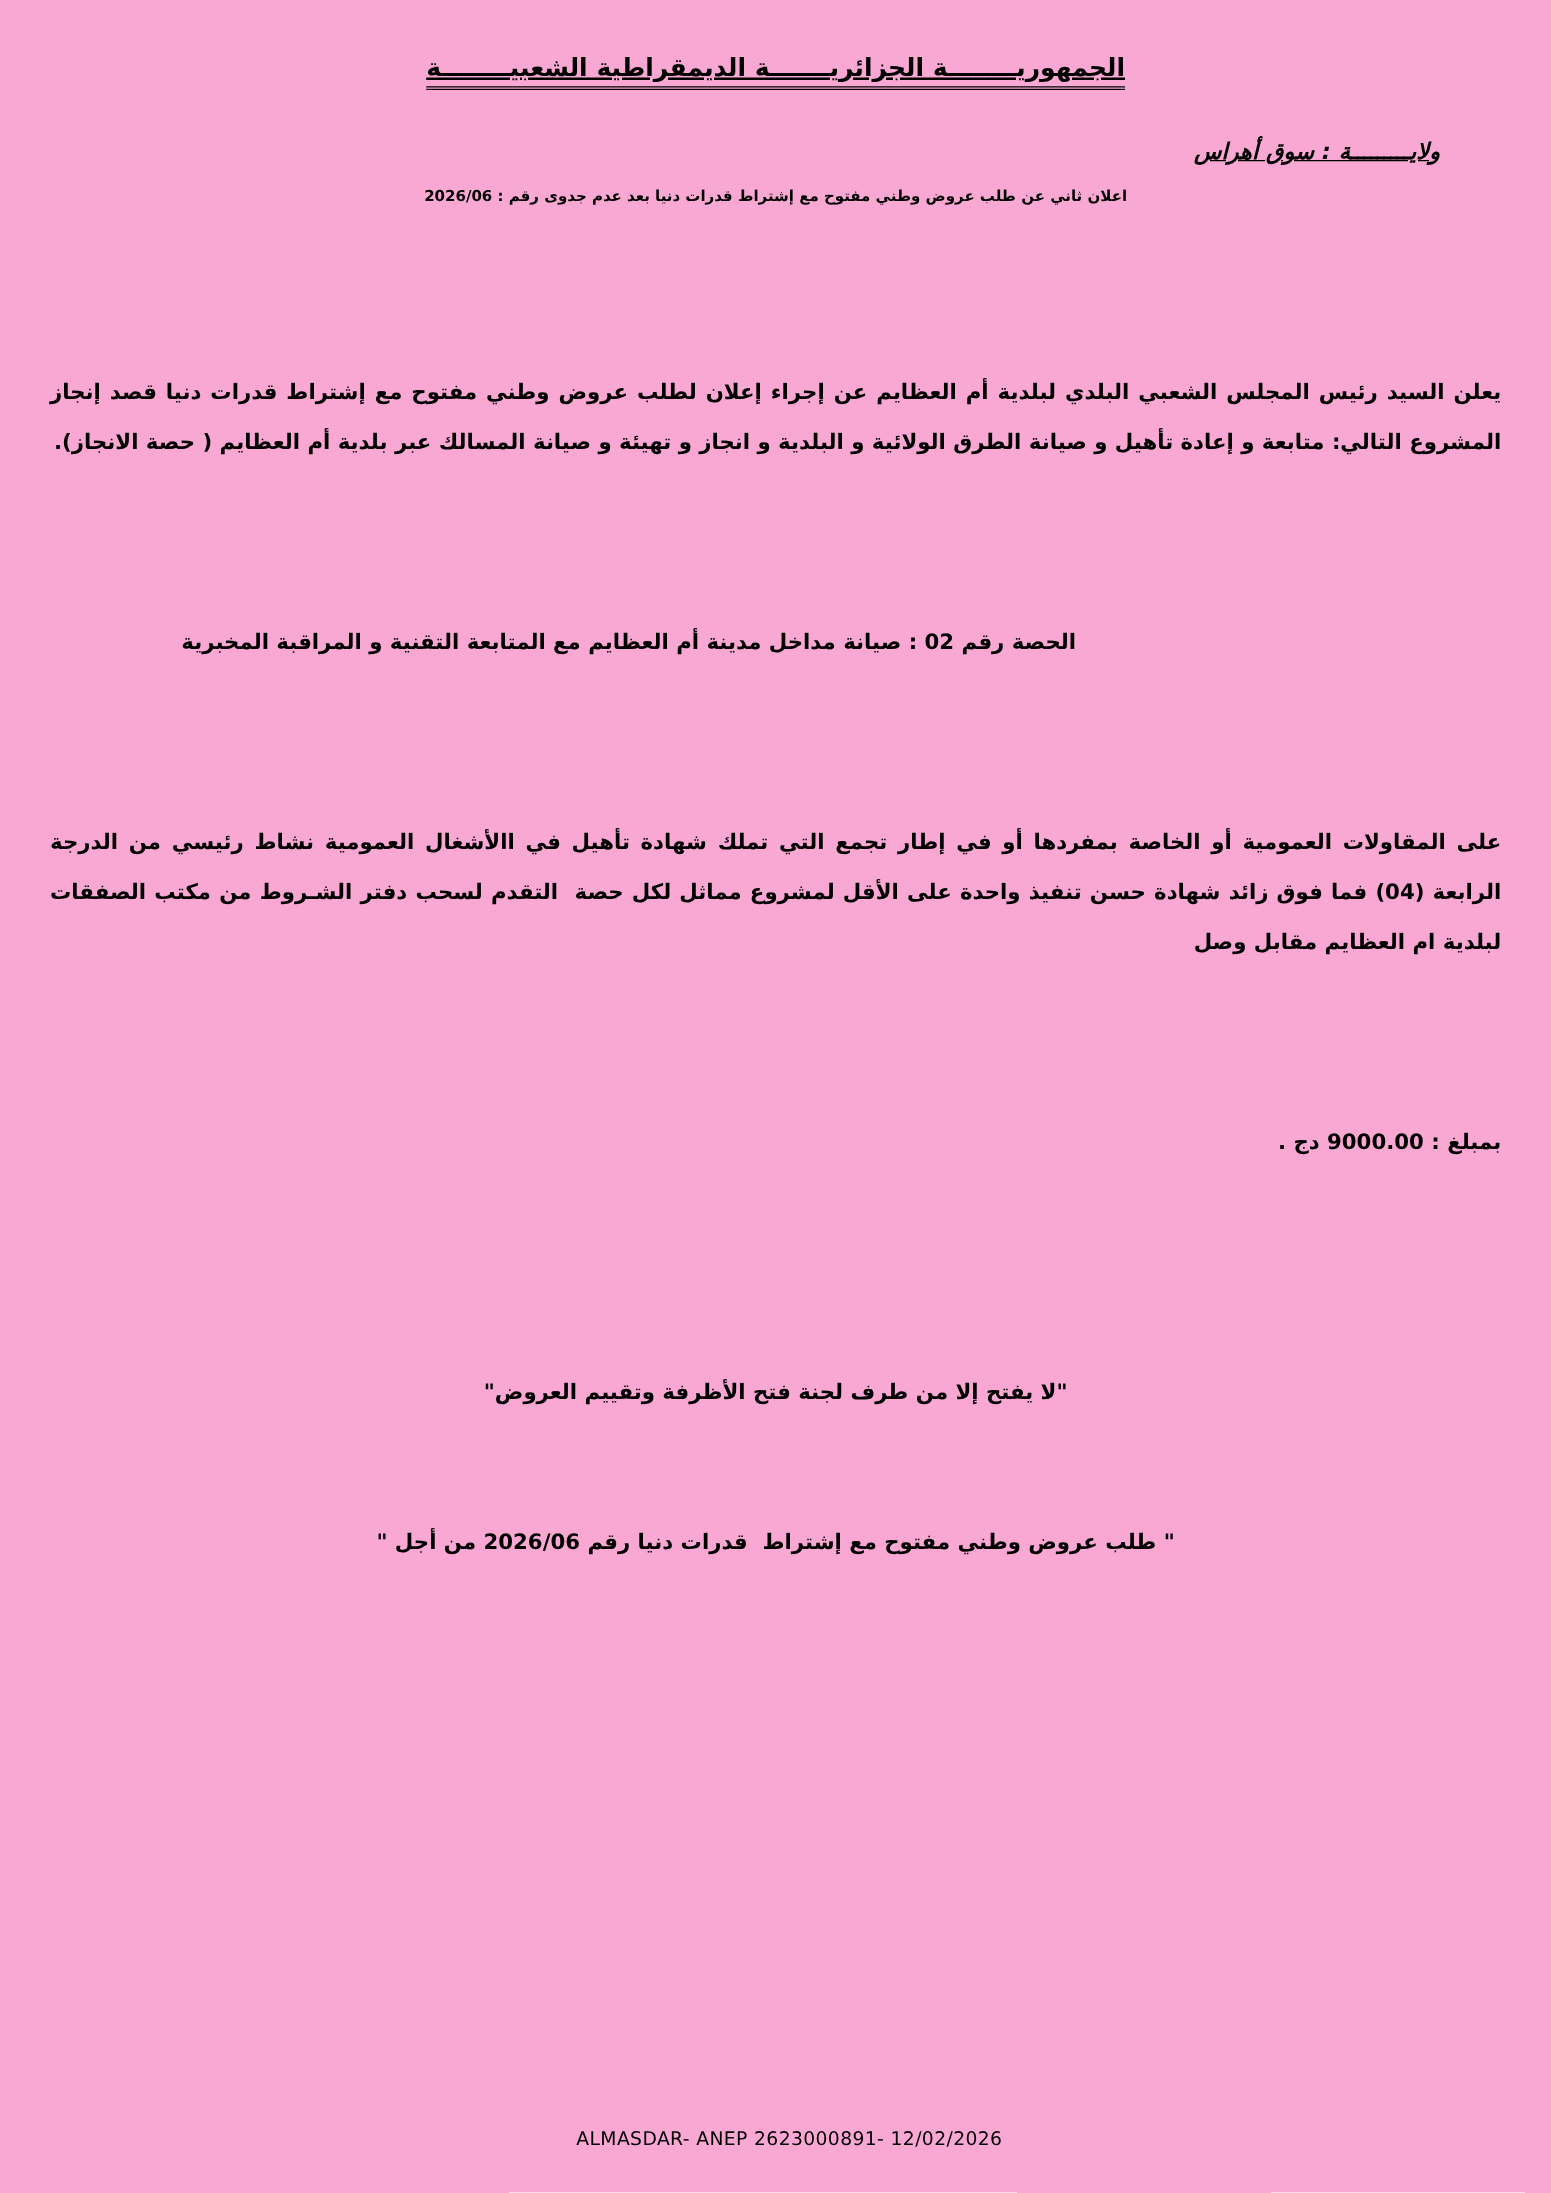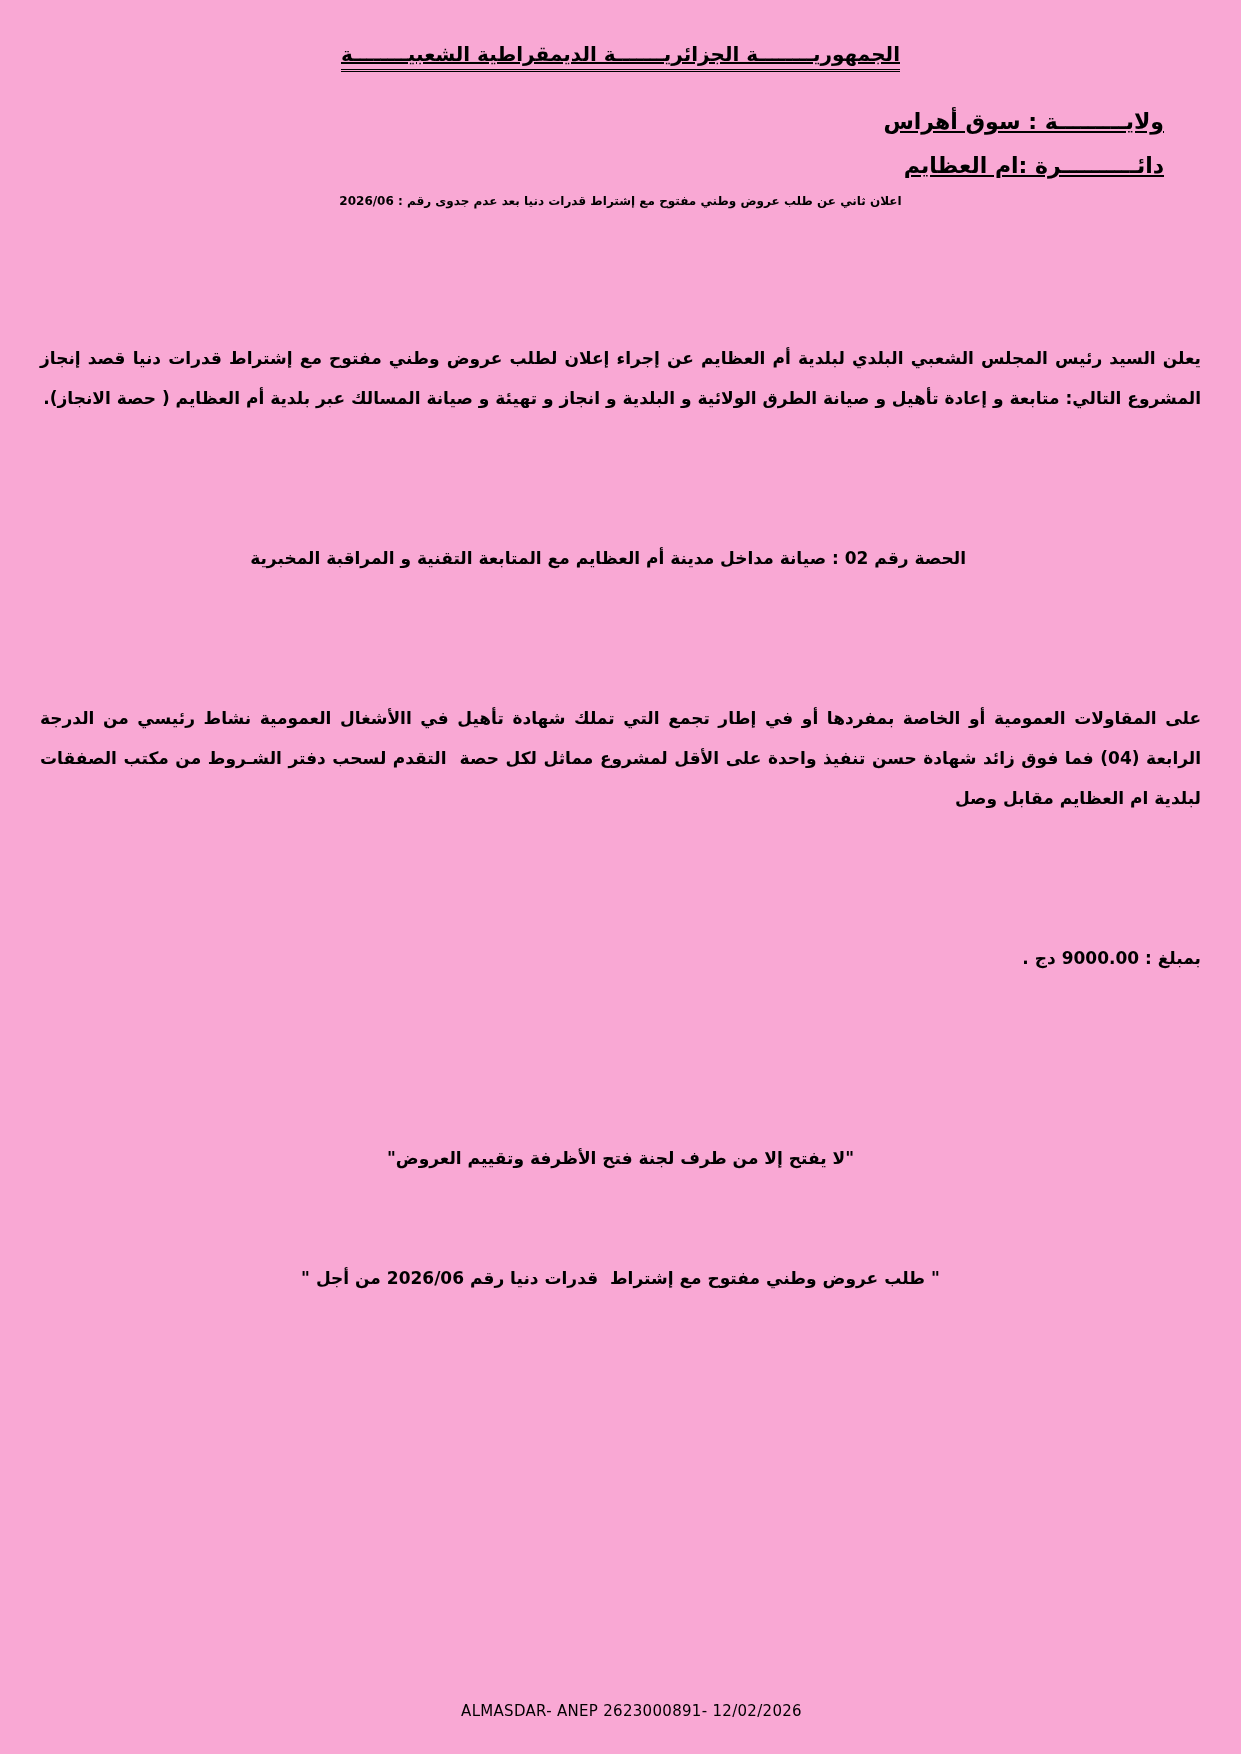--- a/index.html
+++ b/index.html
@@ -21,25 +21,25 @@
   }
   .center { text-align:center; }
   .right  { text-align:right; }
   .just   { text-align:justify; text-align-last:right; }
   .rep-header { text-align:center; font-size:20px; margin-bottom:34px; }
   .dbl-underline {
     text-decoration:underline;
     border-bottom:3px double #000;
     padding-bottom:3px;
   }
-  .admin { font-size:22px; line-height:44px; margin-right:37px; margin-bottom:6px; }
+  .admin { font-size:18px; line-height:44px; margin-right:49px; margin-bottom:6px;font-style:italic; }
   .u { text-decoration:underline; }
   .tender-title { font-size:12px; margin-bottom:10px; }
   .body-txt { font-size:17px; line-height:40px; white-space:pre-wrap; }
-  .mr235 { margin-right:235px; }
+  .mr235 { margin-right:235px;text-align:center; }
   .num { text-decoration:none; }
   .footer {
     position:absolute;
     bottom:34px;
     left:11px;
     width:100%;
     text-align:center;
     font-weight:normal;
     font-size:15px;
     direction:ltr;
@@ -50,21 +50,20 @@
 <body>
 
 <div class="page">
 
   <div class="rep-header">
     <span class="dbl-underline">الجمهوريــــــــة الجزائريـــــــة الديمقراطية الشعبيــــــــة</span>
   </div>
 
   <div class="admin right">
     <div><span class="u">ولايـــــــــة : سوق أهراس</span></div>
-    <div><span class="u">دائــــــــــرة :ام العظايم</span></div>
   </div>
 
   <div class="tender-title center">اعلان ثاني عن طلب عروض وطني مفتوح مع إشتراط قدرات دنيا بعد عدم جدوى رقم : 2026/06</div>
 
   <div class="body-txt">
 
     <p class="just">يعلن السيد رئيس المجلس الشعبي البلدي لبلدية أم العظايم عن إجراء إعلان لطلب عروض وطني مفتوح مع إشتراط قدرات دنيا قصد إنجاز المشروع التالي: متابعة و إعادة تأهيل و صيانة الطرق الولائية و البلدية و انجاز و تهيئة و صيانة المسالك عبر بلدية أم العظايم ( حصة الانجاز).</p>
 
     <div class="right mr235">الحصة رقم 02 : صيانة مداخل مدينة أم العظايم مع المتابعة التقنية و المراقبة المخبرية</div>
 

